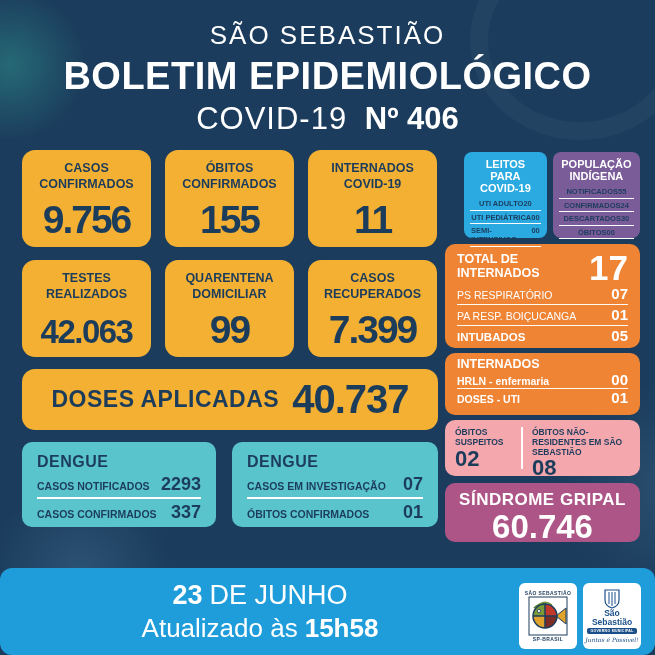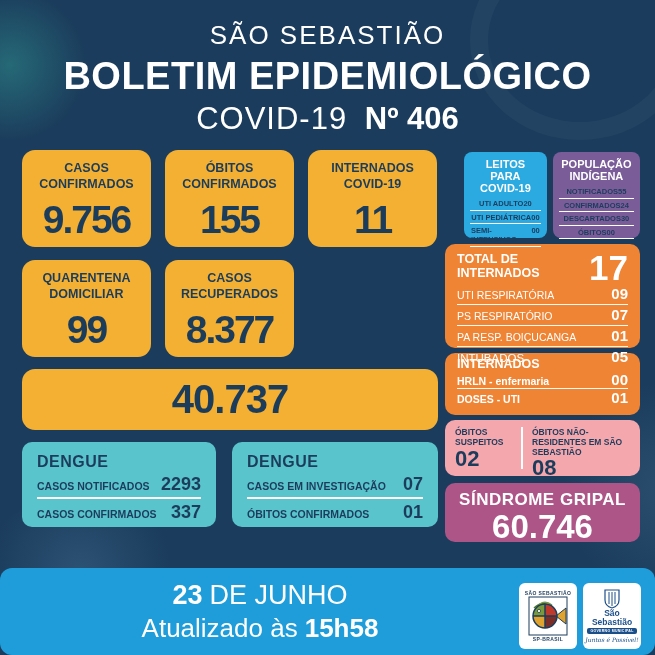--- a/index.html
+++ b/index.html
@@ -67,21 +67,21 @@
 
   .orange-card { background:#EF8434; border-radius:10px; padding:8px 12px; color:#fff; }
   .total-card  { margin-top:6px; height:104px; }
   .total-head  { display:flex; justify-content:space-between; align-items:flex-start; }
   .total-head .ttl { font-size:12.5px; font-weight:bold; line-height:1.15; }
   .total-head .big { font-size:35px; font-weight:bold; line-height:.9; }
   .o-row { display:flex; justify-content:space-between; align-items:baseline; padding:1.5px 0; }
   .o-row .l { font-size:10.5px; }
   .o-row .v { font-size:15px; font-weight:bold; }
   .o-row.div { border-bottom:1.5px solid rgba(255,255,255,.95); }
-  .o-row .l.bold { font-weight:normal; font-size:11.5px; }
+  .o-row .l.bold { font-weight:bold; font-size:11.5px; }
   .total-card .o-row:first-of-type { margin-top:-11px; }
 
   .hrln-card { margin-top:5px; height:62px; padding:5px 12px 4px 12px; }
   .hrln-card .ttl { font-size:12.5px; font-weight:bold; line-height:1; }
   .hrln-card .o-row { padding:0; }
   .hrln-card .o-row .l { font-weight:bold; font-size:10.5px; }
 
   .pink-card { margin-top:5px; height:56px; background:#F5A7AE; border-radius:10px;
                display:flex; color:#1C3C5C; padding:7px 10px; }
   .pink-col { display:flex; flex-direction:column; justify-content:space-between; }
@@ -139,30 +139,35 @@
     </div>
     <div class="stat-card">
       <div class="lbl">ÓBITOS CONFIRMADOS</div>
       <div class="val">155</div>
     </div>
     <div class="stat-card">
       <div class="lbl">INTERNADOS COVID-19</div>
       <div class="val">11</div>
     </div>
     <div class="stat-card">
+      <div class="lbl">TESTES REALIZADOS</div>
+      <div class="val tight">42.063</div>
+    </div>
+    <div class="stat-card">
       <div class="lbl">QUARENTENA DOMICILIAR</div>
       <div class="val">99</div>
     </div>
     <div class="stat-card">
       <div class="lbl">CASOS RECUPERADOS</div>
-      <div class="val">8.377</div>
+      <div class="val">7.399</div>
     </div>
   </div>
 
   <div class="doses-bar">
+    <span class="lbl">DOSES APLICADAS</span>
     <span class="val">40.737</span>
   </div>
 
   <div class="dengue-row">
     <div class="dengue-card a">
       <div class="ttl">DENGUE</div>
       <div class="row div">
         <span class="l">CASOS NOTIFICADOS</span>
         <span class="v">2293</span>
       </div>
@@ -220,24 +225,20 @@
         <span>ÓBITOS</span>
         <span>00</span>
       </div>
     </div>
   </div>
 
   <div class="orange-card total-card">
     <div class="total-head">
       <div class="ttl">TOTAL DE INTERNADOS</div>
       <div class="big">17</div>
-    </div>
-    <div class="o-row div">
-      <span class="l">UTI RESPIRATÓRIA</span>
-      <span class="v">09</span>
     </div>
     <div class="o-row div">
       <span class="l">PS RESPIRATÓRIO</span>
       <span class="v">07</span>
     </div>
     <div class="o-row div">
       <span class="l">PA RESP. BOIÇUCANGA</span>
       <span class="v">01</span>
     </div>
     <div class="o-row">

